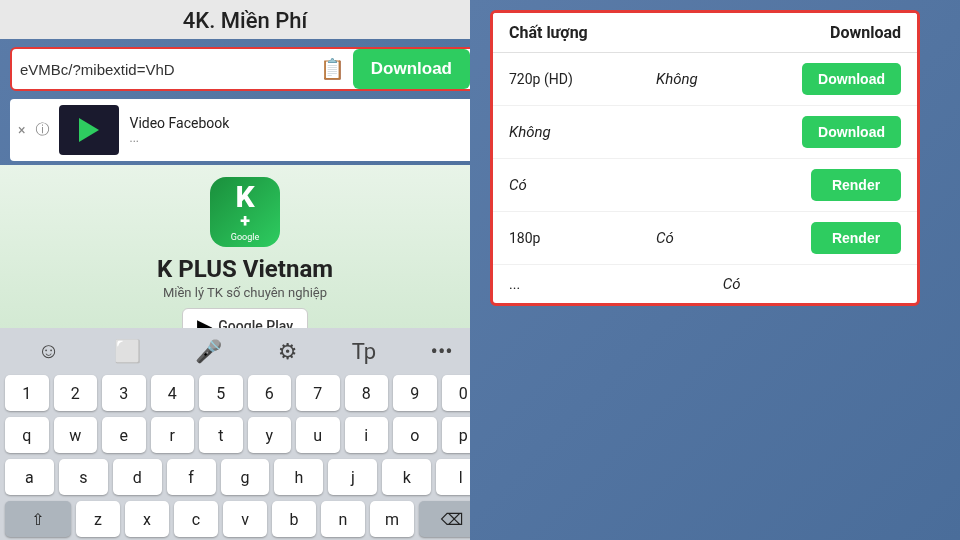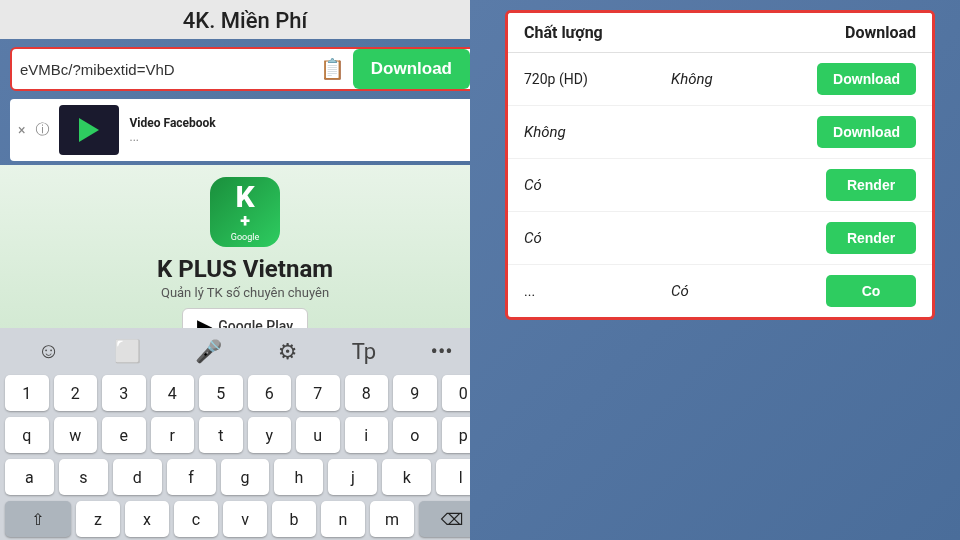--- a/index.html
+++ b/index.html
@@ -111,22 +111,22 @@
 
     .play-triangle {
       width: 0;
       height: 0;
       border-top: 12px solid transparent;
       border-bottom: 12px solid transparent;
       border-left: 20px solid #2ecc60;
     }
 
     .ad-text {
-      font-size: 12px;
-      font-weight: 700;
+      font-size: 14px;
+      font-weight: 400;
       color: #222;
     }
 
     .ad-subtext {
       font-size: 12px;
       color: #888;
     }
 
     
     .app-area {
@@ -259,21 +259,21 @@
     
     .right-panel {
       position: absolute;
       right: 0;
       top: 0;
       width: 490px;
       height: 540px;
       background: linear-gradient(135deg, #5a7ba8 0%, #4a6d9a 100%);
       display: flex;
       align-items: flex-start;
-      justify-content: center;
+      justify-content: flex-start;
       padding: 10px 10px 10px 20px;
     }
 
     .download-table-wrapper {
       background: #fff;
       border: 3px solid #e53935;
       border-radius: 6px;
       width: 430px;
       overflow: hidden;
     }
@@ -371,21 +371,21 @@
     </div>
   </div>
 
   <div class="app-area">
     <div class="app-icon">
       <span class="app-icon-letter">K</span>
       <span class="app-icon-plus">+</span>
       <span class="app-icon-sub">Google</span>
     </div>
     <div class="app-name">K PLUS Vietnam</div>
-    <div class="app-desc">Quản lý TK số chuyên chuyên</div>
+    <div class="app-desc">Miền lý TK số chuyên nghiệp</div>
     <div class="google-play-btn">
       <span class="gp-icon">▶</span>
       <span class="gp-text">Google Play</span>
     </div>
   </div>
 
   <div class="keyboard">
 
     <div class="kb-special-row">
       <span class="kb-special-key">☺</span>
@@ -472,28 +472,26 @@
     </div>
 
     <div class="table-row">
       <div class="td-render">Có</div>
       <div class="td-action">
         <button class="action-btn">Render</button>
       </div>
     </div>
 
     <div class="table-row">
+      <div class="td-quality">180p</div>
       <div class="td-render">Có</div>
       <div class="td-action">
         <button class="action-btn">Render</button>
       </div>
     </div>
 
     <div class="table-row">
       <div class="td-quality">...</div>
       <div class="td-render">Có</div>
-      <div class="td-action">
-        <button class="action-btn">Co</button>
-      </div>
     </div>
 
   </div>
 </div>
 
 </body></html>

